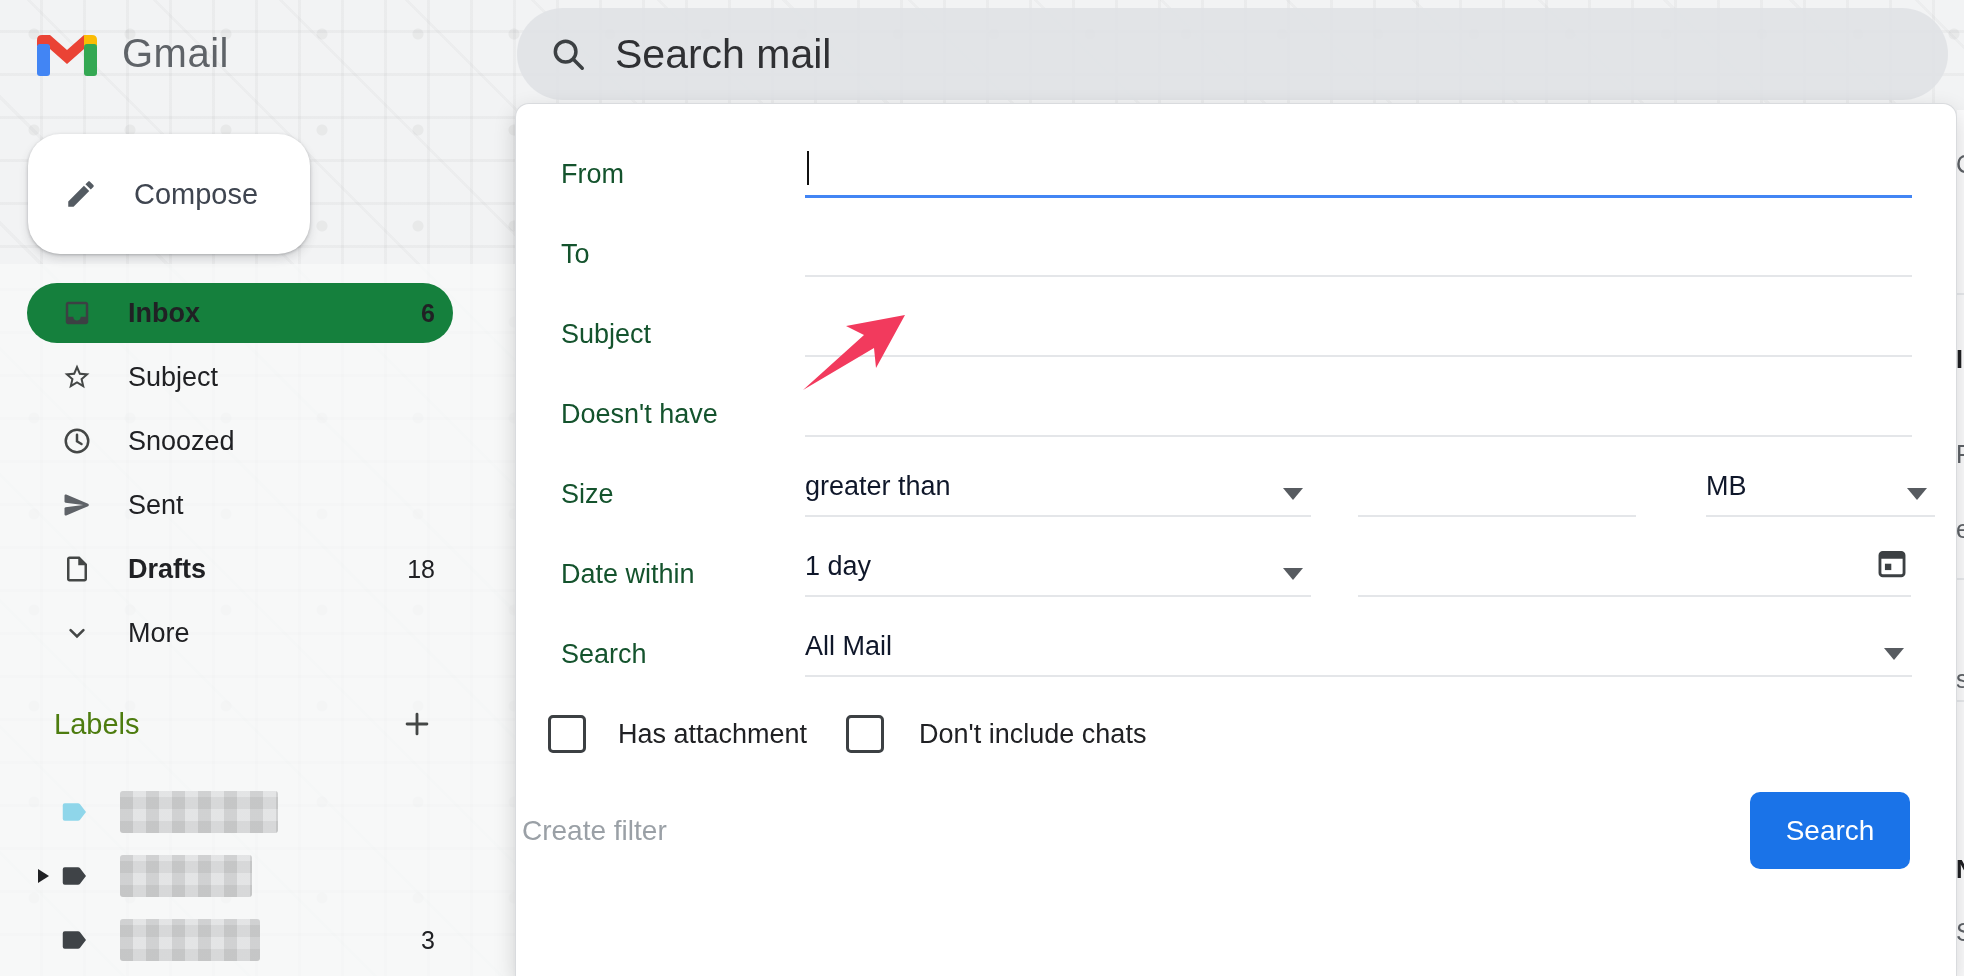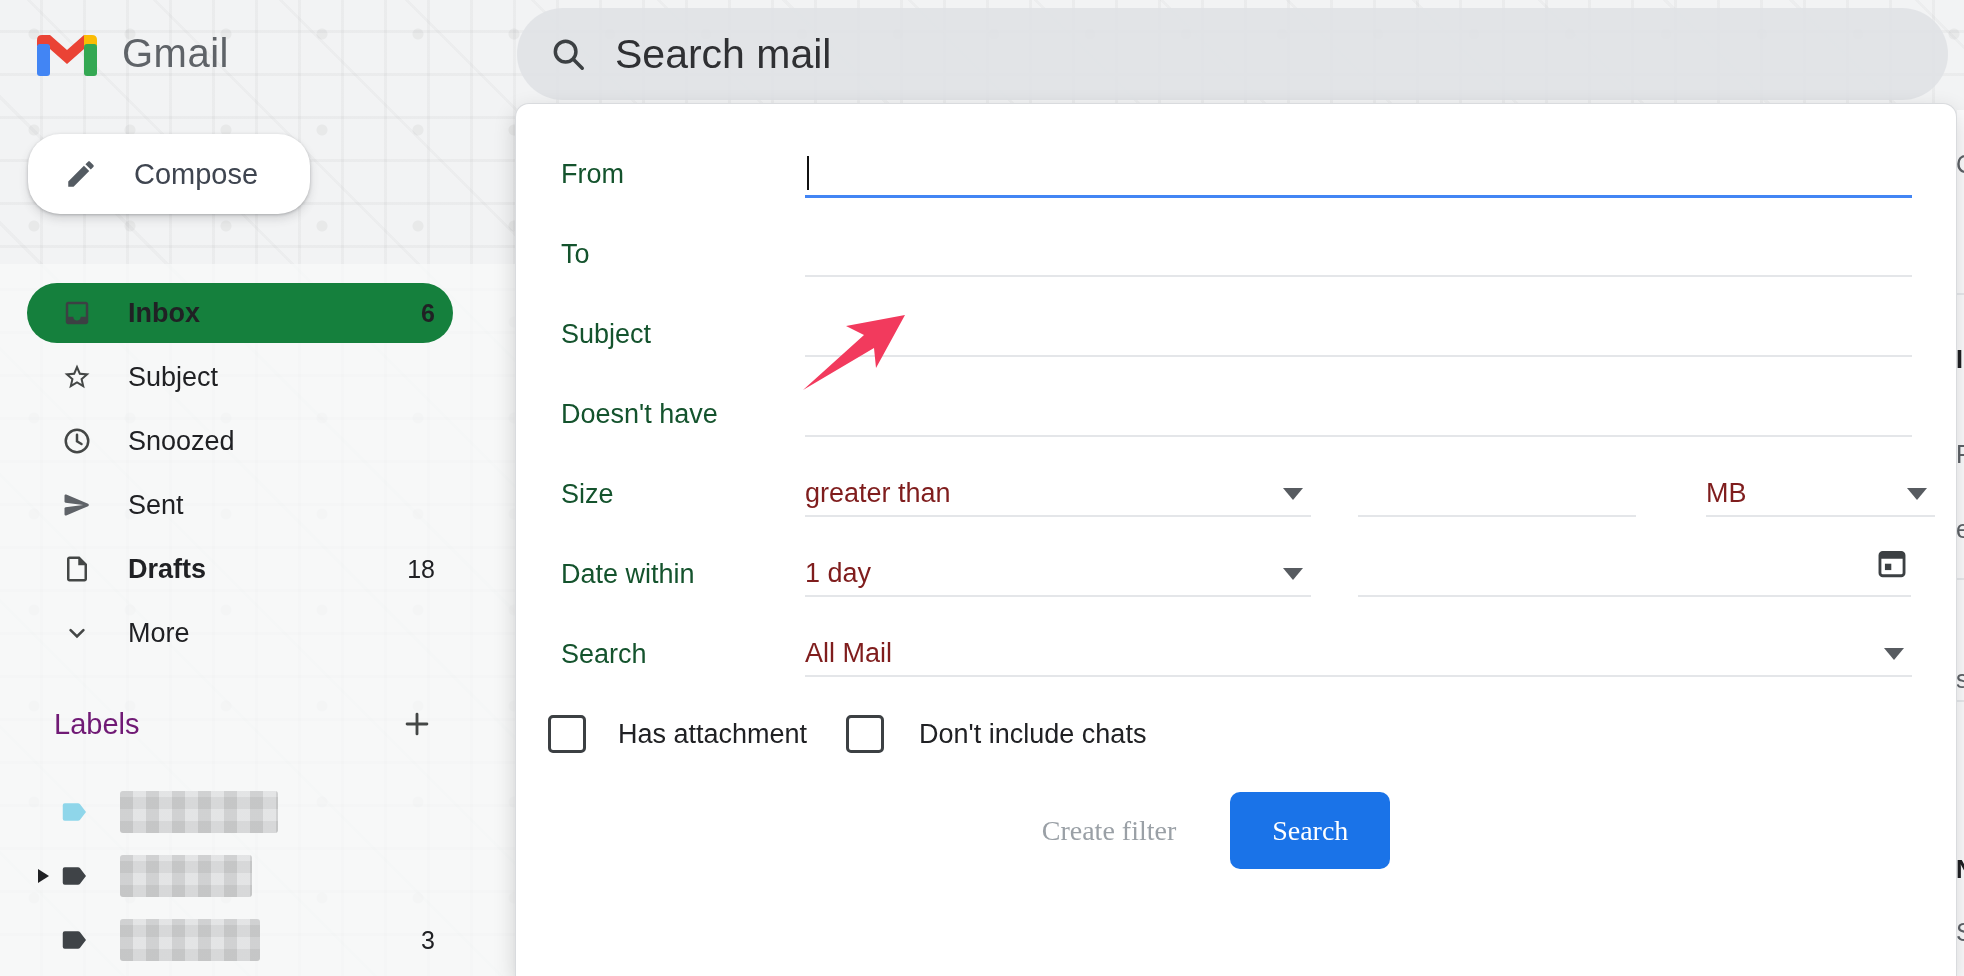--- a/index.html
+++ b/index.html
@@ -15,39 +15,39 @@
       repeating-linear-gradient(45deg, transparent 0 86px, rgba(0,0,0,0.022) 86px 89px);
     background-size:96px 96px, auto, auto, auto;
   }
   .nav-fade{position:absolute;left:0;top:264px;width:515px;height:712px;background:rgba(248,249,250,0.74);}
 
   
   .brand{position:absolute;left:36px;top:30px;display:flex;align-items:center;gap:24px;}
   .brand-text{font-size:40px;color:#5f6368;letter-spacing:0.5px;}
 
   
-  .compose{position:absolute;left:28px;top:134px;width:282px;height:80px;border-radius:32px;background:#ffffff;
+  .compose{position:absolute;left:28px;top:134px;width:282px;height:120px;border-radius:32px;background:#ffffff;
     box-shadow:0 1px 3px rgba(60,64,67,.3), 0 5px 10px rgba(60,64,67,.16);
     display:flex;align-items:center;padding-left:36px;gap:36px;box-sizing:border-box;cursor:pointer;z-index:3;}
   .compose-label{font-size:29px;font-weight:500;color:#3f4550;}
 
   
   .nav{position:absolute;left:27px;top:283px;width:426px;z-index:2;}
   .nav-item{height:60px;margin-bottom:4px;border-radius:30px;display:flex;align-items:center;
     padding:0 18px 0 35px;box-sizing:border-box;cursor:pointer;}
   .nav-item.selected{background:#15803d;}
   .nav-icon{width:30px;height:30px;margin-right:36px;flex:none;display:flex;align-items:center;justify-content:center;}
   .nav-label{font-size:27px;color:#202124;}
   .nav-item.selected .nav-label, .nav-label.bold{font-weight:700;}
   .nav-count{margin-left:auto;font-size:25px;color:#202124;}
   .nav-count.bold{font-weight:700;}
 
   
   .labels-head{position:absolute;left:27px;top:700px;width:426px;height:48px;display:flex;align-items:center;z-index:2;}
-  .labels-title{font-size:29px;font-weight:500;color:#701a75;margin-left:27px;}
+  .labels-title{font-size:29px;font-weight:500;color:#4d7c0f;margin-left:27px;}
   .labels-add{margin-left:auto;margin-right:14px;width:44px;height:44px;display:flex;align-items:center;justify-content:center;cursor:pointer;}
   .label-row{position:absolute;left:27px;width:426px;height:48px;display:flex;align-items:center;padding-left:34px;box-sizing:border-box;z-index:2;cursor:pointer;}
   .label-row .tag{flex:none;}
   .redact{margin-left:29px;height:42px;border-radius:3px;background-color:#e7e8e9;
     background-image:
       repeating-linear-gradient(90deg, rgba(0,0,0,0.10) 0 13px, rgba(0,0,0,0.02) 13px 26px),
       repeating-linear-gradient(0deg, rgba(0,0,0,0.05) 0 12px, rgba(255,255,255,0.06) 12px 24px);}
   .expander{position:absolute;left:11px;top:17px;width:0;height:0;border-left:11px solid #202124;border-top:7px solid transparent;border-bottom:7px solid transparent;}
   .label-count{margin-left:auto;margin-right:18px;font-size:25px;color:#202124;}
 
@@ -62,38 +62,38 @@
   .sline{position:absolute;left:1957px;width:7px;height:2px;background:#e8eaed;z-index:1;}
   .ef{position:absolute;left:1956px;width:24px;font-size:25px;color:#5f6368;z-index:1;}
   .ef.dark{color:#202124;font-weight:700;}
 
   
   .panel{position:absolute;left:515px;top:103px;width:1442px;height:873px;background:#ffffff;
     border:1px solid #d9dbde;border-bottom:none;border-radius:14px 14px 0 0;
     box-shadow:0 8px 22px rgba(0,0,0,0.16);box-sizing:border-box;padding-top:30px;z-index:4;}
   .frow{height:80px;display:flex;align-items:center;padding:0 44px 0 45px;}
   .flabel{width:244px;flex:none;font-size:27px;color:#14532d;}
-  .ffield{flex:1;height:44px;display:flex;align-items:center;border-bottom:2px solid #e4e6e9;
-    position:relative;font-size:27px;color:#7f1d1d;cursor:text;}
+  .ffield{flex:1;height:44px;display:flex;border-bottom:2px solid #e4e6e9;
+    position:relative;font-size:27px;color:#0f172a;cursor:text;}
   .ffield.focused{border-bottom:3px solid #4285f4;}
   .cursor{width:2px;height:34px;background:#111;margin-left:2px;}
   .dropdown{cursor:pointer;}
   .caret{position:absolute;right:8px;bottom:15px;width:0;height:0;
     border-left:10px solid transparent;border-right:10px solid transparent;border-top:12px solid #575b60;}
   .op{flex:none;width:506px;}
   .sizeval{flex:none;width:278px;margin-left:47px;}
   .unit{flex:none;width:229px;margin-left:70px;}
   .dateval{flex:none;width:553px;margin-left:47px;}
   .cal{position:absolute;right:2px;bottom:8px;}
   .checkrow{height:80px;display:flex;align-items:center;padding-left:32px;}
   .cb{width:32px;height:32px;border:3px solid #3c4043;border-radius:5px;background:#fff;flex:none;cursor:pointer;}
   .cb-label{font-size:27px;color:#202124;margin-left:32px;cursor:pointer;}
   .cb2{margin-left:39px;}
   .cb-label2{margin-left:35px;}
-  .btnrow{margin-top:18px;display:flex;align-items:center;justify-content:center;padding-right:46px;gap:48px;font-family:Liberation Serif, serif;}
+  .btnrow{margin-top:18px;display:flex;align-items:center;justify-content:space-between;padding-right:46px;gap:48px;}
   .create-filter{font-size:28px;color:#9aa0a6;font-weight:500;cursor:default;background:none;border:none;font-family:inherit;}
   .search-btn{width:160px;height:77px;border:none;border-radius:10px;background:#1a73e8;color:#ffffff;
     font-size:28px;font-weight:500;font-family:inherit;cursor:pointer;}
 
   .arrow-ann{position:absolute;left:790px;top:303px;z-index:10;pointer-events:none;}
 </style>
 </head>
 <body>
 
 <div class="page">

